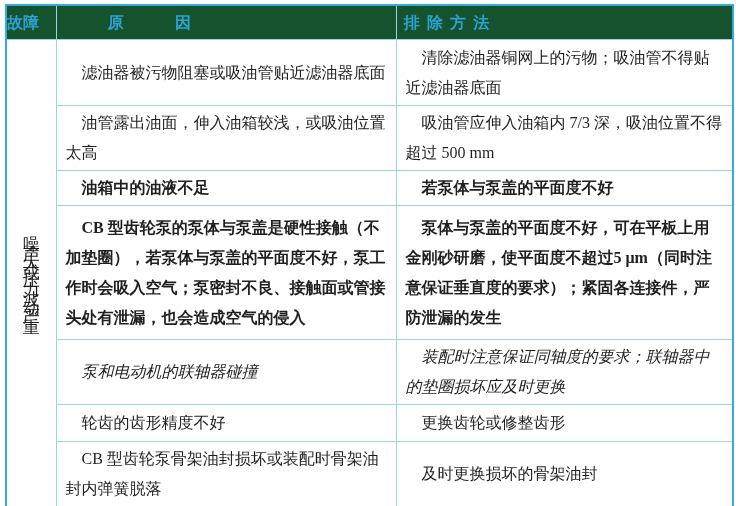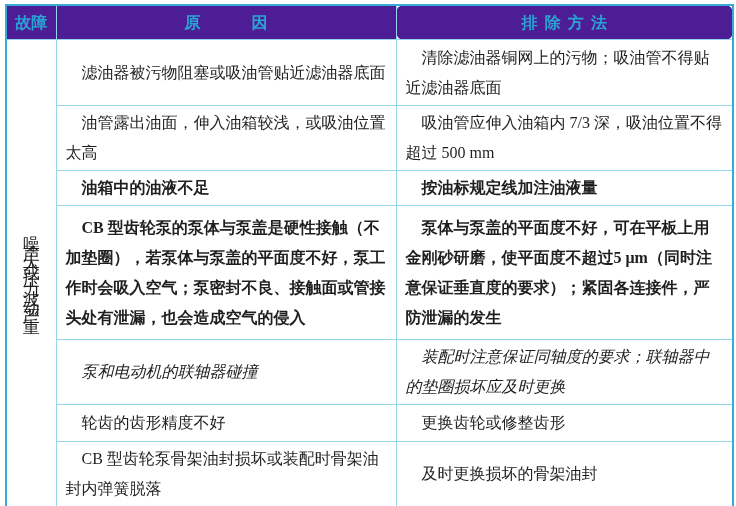--- a/index.html
+++ b/index.html
@@ -31,26 +31,26 @@
     color: #1f1f1f;
     line-height: 30px;
   }
   thead th {
     height: 33px;
     padding: 0;
     font-family: "Liberation Sans", "DejaVu Sans", sans-serif;
     font-weight: bold;
     font-size: 16px;
     color: #2ba3d4;
-    text-align: center;
-    background: #4c1d95;
+    text-align: left;
+    background: #14532d;
     line-height: 33px;
   }
   th.th-cause  { letter-spacing: 3.2em; padding-left: 3.2em; }
-  th.th-remedy { letter-spacing: 0.45em; padding-left: 0.45em; border-radius: 8px; }
+  th.th-remedy { letter-spacing: 0.45em; padding-left: 0.45em; }
   td.fault-cell {
     text-align: center;
     padding: 0;
   }
   .vertical-text {
     display: inline-block;
     writing-mode: vertical-rl;
     text-orientation: upright;
     font-size: 17px;
     letter-spacing: 9px;
@@ -107,21 +107,21 @@
         </td>
         <td>
           <p class="cell-text">吸油管应伸入油箱内 7/3 深，吸油位置不得超过 500 mm</p>
         </td>
       </tr>
       <tr class="r3">
         <td>
           <p class="cell-text">油箱中的油液不足</p>
         </td>
         <td>
-          <p class="cell-text">按油标规定线加注油液量</p>
+          <p class="cell-text">若泵体与泵盖的平面度不好</p>
         </td>
       </tr>
       <tr class="r4">
         <td>
           <p class="cell-text">CB 型齿轮泵的泵体与泵盖是硬性接触（不加垫圈），若泵体与泵盖的平面度不好，泵工作时会吸入空气；泵密封不良、接触面或管接头处有泄漏，也会造成空气的侵入</p>
         </td>
         <td>
           <p class="cell-text">泵体与泵盖的平面度不好，可在平板上用金刚砂研磨，使平面度不超过5 μm（同时注意保证垂直度的要求）；紧固各连接件，严防泄漏的发生</p>
         </td>
       </tr>

